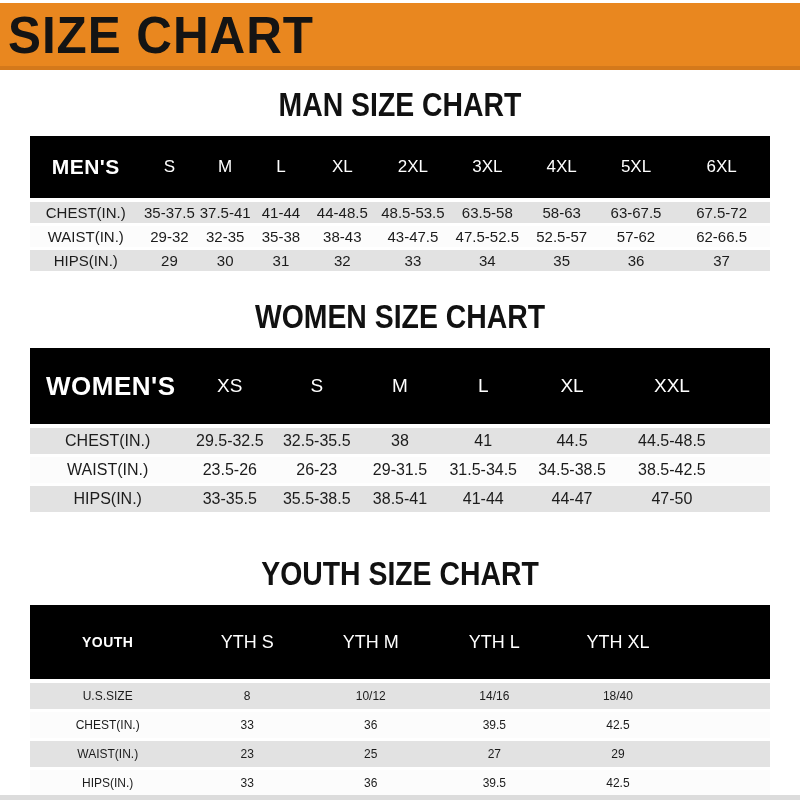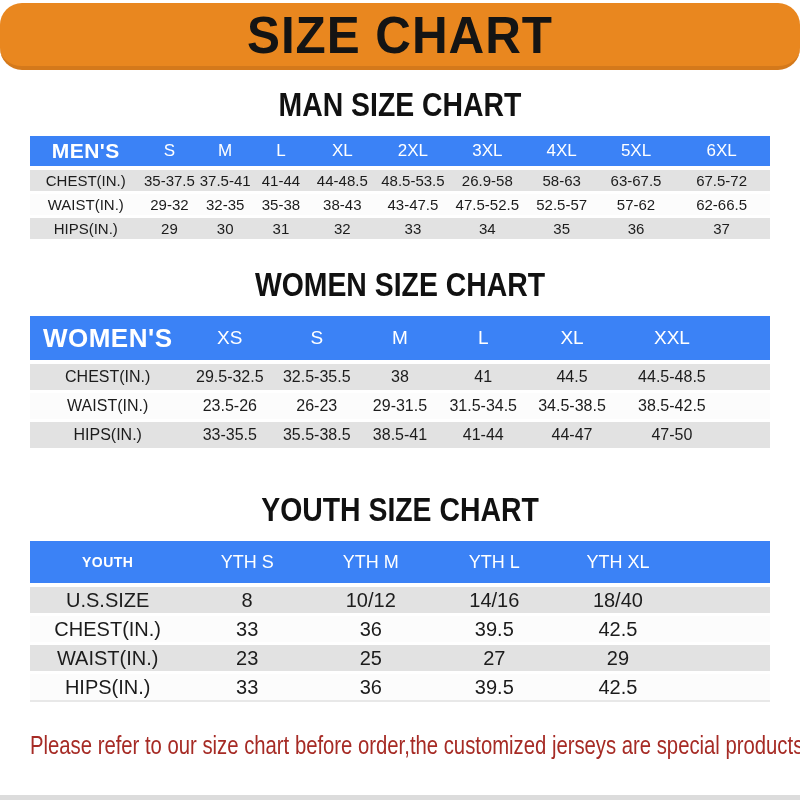--- a/index.html
+++ b/index.html
@@ -6,21 +6,21 @@
   body{
     width:800px;height:800px;position:relative;overflow:hidden;
     background:#ffffff;
     font-family:"Liberation Sans", sans-serif;
     -webkit-font-smoothing:antialiased;
   }
   
   .banner{
     margin-top:3px;height:63px;background:#E9871F;
     border-bottom:4px solid #D4791B;
-    display:flex;align-items:center;justify-content:center;border-radius:22px;
+    display:flex;align-items:center;justify-content:flex-start;
   }
   .banner .title{
     font-size:52px;font-weight:700;color:#141414;
     letter-spacing:1px;line-height:1;
     display:inline-block;transform:scaleX(0.95);
   }
   
   h2.section-heading{
     text-align:center;color:#111;
     font-size:33px;font-weight:700;line-height:38px;
@@ -29,43 +29,43 @@
     letter-spacing:0;
   }
   h2.mt-lg{margin-top:24px;}
   h2.mt-xl{margin-top:40px;}
   
   .table-wrap{width:740px;margin:0 auto;}
   table.size-table{
     width:100%;border-collapse:separate;border-spacing:0;table-layout:fixed;
   }
   table.size-table th{
-    background:#3b82f6;color:#fff;font-weight:400;text-align:center;
-    padding:0;overflow:hidden;white-space:nowrap;
+    background:#000000;color:#fff;font-weight:400;text-align:center;
+    padding:16px;overflow:hidden;white-space:nowrap;
   }
   table.size-table th.corner{
     font-weight:700;letter-spacing:0.5px;text-align:center;
   }
   table.size-table td{
     text-align:center;color:#1c1c1c;padding:0;
     border-bottom:3px solid #ffffff;white-space:nowrap;overflow:hidden;
   }
   table.size-table tbody tr:first-child td{border-top:4px solid #ffffff;}
   table.size-table tr.shade td{background:#E2E2E2;}
   table.size-table tr.plain td{background:#FCFCFC;}
   
   table.t-men th{height:30px;font-size:17px;}
   table.t-men th.corner{font-size:21px;}
   table.t-men td{height:21px;font-size:15px;}
   table.t-women th{height:44px;font-size:19px;}
   table.t-women th.corner{font-size:26px;}
   table.t-women td{height:26px;font-size:16px;}
   table.t-youth th{height:42px;font-size:18px;}
   table.t-youth th.corner{font-size:14px;}
-  table.t-youth td{height:26px;font-size:20px;}
+  table.t-youth td{height:26px;font-size:12px;}
   table.t-youth tbody tr:last-child td{border-bottom:2px solid #E8E8E8;}
   
   .footer-note{margin:28px 0 0 30px;}
   .footer-note .line{
     display:block;font-size:26px;line-height:31px;font-weight:400;
     color:#A62B25;white-space:nowrap;
   }
   .footer-note .line span{
     display:inline-block;transform:scaleX(0.78);transform-origin:left center;
   }
@@ -111,21 +111,21 @@
         </tr>
       </thead>
       <tbody>
         <tr class="shade">
           <td>CHEST(IN.)</td>
           <td>35-37.5</td>
           <td>37.5-41</td>
           <td>41-44</td>
           <td>44-48.5</td>
           <td>48.5-53.5</td>
-          <td>26.9-58</td>
+          <td>63.5-58</td>
           <td>58-63</td>
           <td>63-67.5</td>
           <td>67.5-72</td>
         </tr>
         <tr class="plain">
           <td>WAIST(IN.)</td>
           <td>29-32</td>
           <td>32-35</td>
           <td>35-38</td>
           <td>38-43</td>

